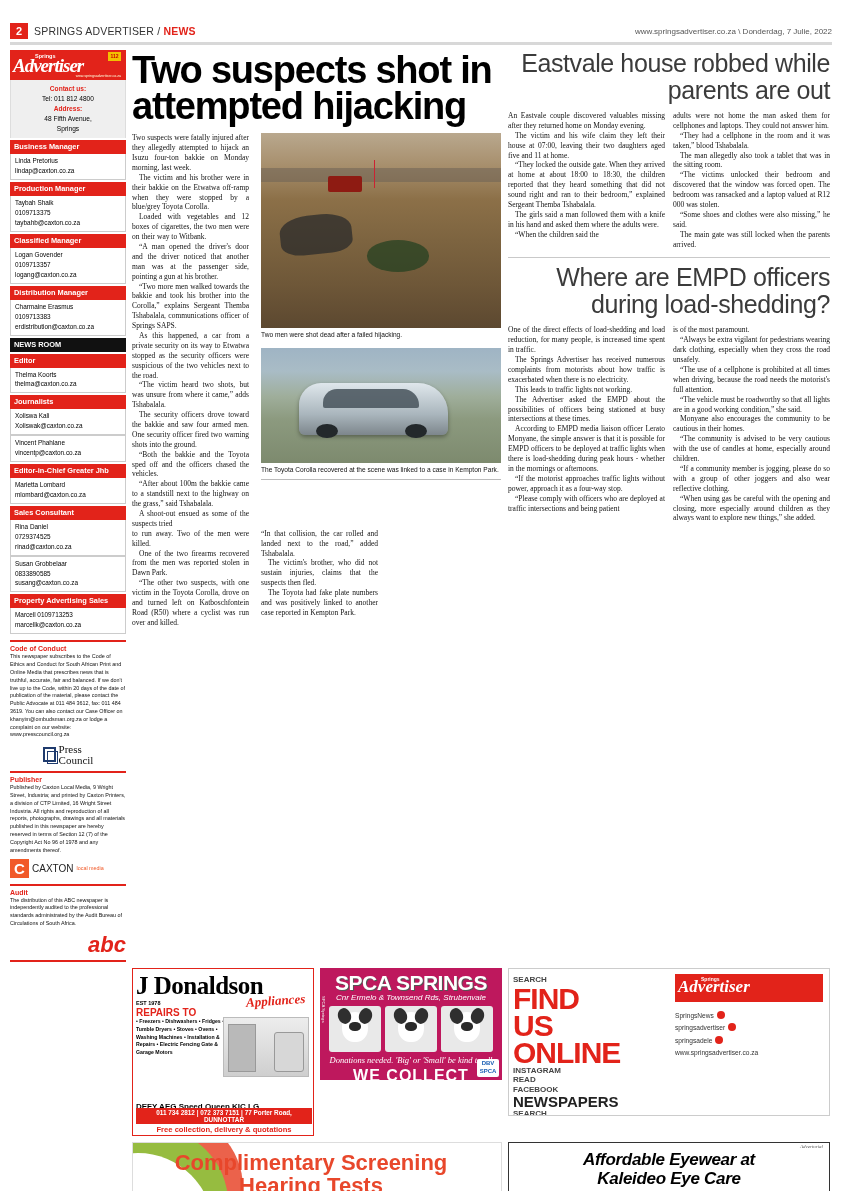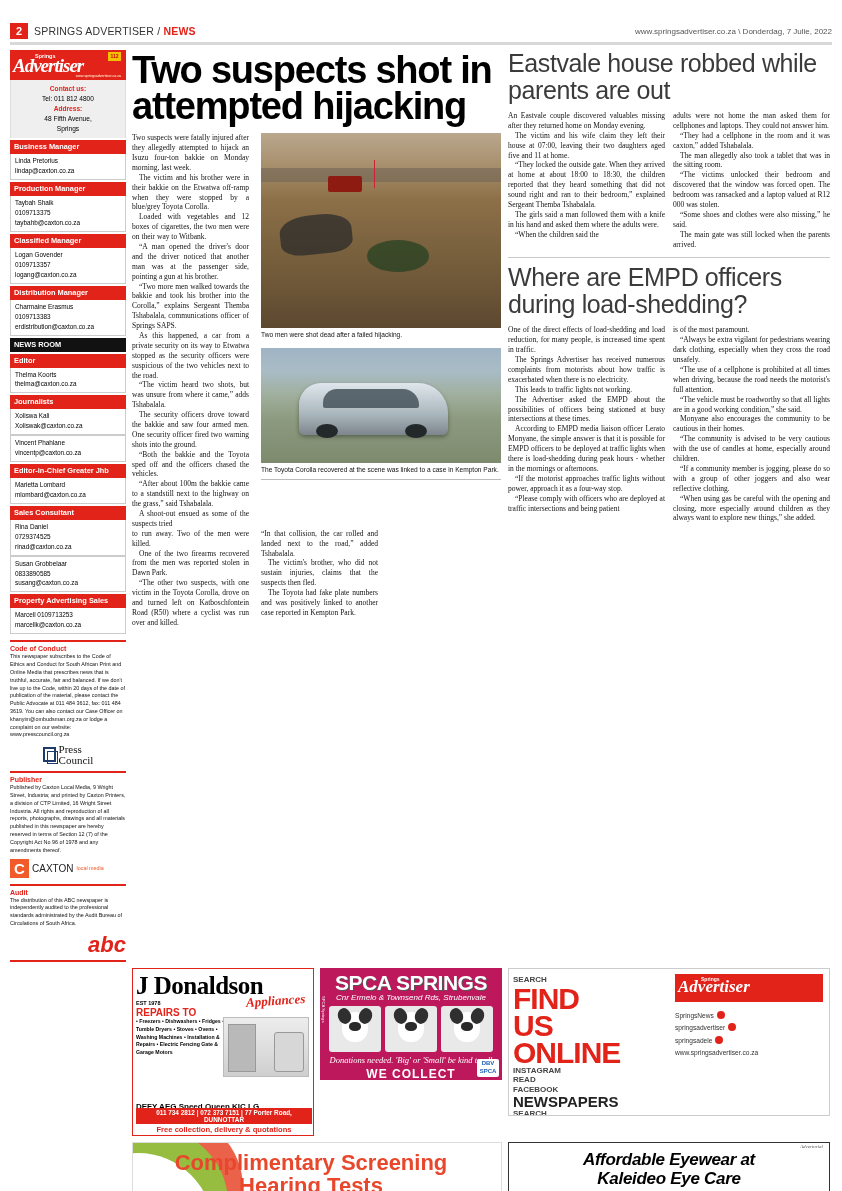--- a/index.html
+++ b/index.html
@@ -165,20 +165,21 @@
     font-family:"Liberation Sans", sans-serif; font-size:6.6px; line-height:1.35;
     padding:3px 0 4px; border-bottom:1px solid #bbb; margin-bottom:4px; color:#111;
   }
   .caption.top { border-bottom:none; border-top:none; padding-top:3px; }
 
   
   .headline-lt {
     font-family:"Liberation Sans", sans-serif; font-weight:300;
     font-size:25px; line-height:1.08; color:#3b3b3b; letter-spacing:-.4px;
     margin:0 0 7px;
+    text-align:right;
   }
   .two-col { display:flex; gap:8px; }
   .two-col .c { width:157px; flex:none; }
   .rule-light { height:1px; background:#c9c9c9; margin:8px 0 6px; }
   .ad-donaldson {
     width:182px; height:168px; border:1.5px solid #e2231a; background:#fff;
     position:relative; overflow:hidden; padding:3px;
   }
   .jd-title {
     font-family:"Liberation Serif", serif; font-size:25px; font-weight:bold;
@@ -232,21 +233,21 @@
   .dog:before{ content:""; position:absolute; left:13px; top:6px; width:26px; height:30px; background:#fff; border-radius:50% 50% 45% 45%;}
   .dog:after{ content:""; position:absolute; left:20px; top:16px; width:12px; height:9px; background:#2a2a2a; border-radius:45%;}
   .dog .ear { position:absolute; top:2px; width:13px; height:16px; background:#2f2f2f; border-radius:50%;}
   .dog .ear.l{ left:9px; transform:rotate(-18deg);} .dog .ear.r{ right:9px; transform:rotate(18deg);}
   .spca-don {
     text-align:center; font-family:"Liberation Serif", serif; font-style:italic;
     font-size:8.5px; margin-top:3px;
   }
   .spca-collect {
     text-align:center; font-family:"Liberation Sans", sans-serif; font-weight:bold;
-    font-size:12px; letter-spacing:1px; margin-top:2px;
+    font-size:16px; letter-spacing:1px; margin-top:2px;
   }
   .spca-nums { text-align:center; font-family:"Liberation Sans", sans-serif; font-size:6.4px; line-height:1.4;}
   .spca-badge {
     position:absolute; right:3px; bottom:3px; width:22px; height:18px; background:#fff;
     color:#1a5fb4; font-family:"Liberation Sans", sans-serif; font-weight:bold;
     font-size:6px; text-align:center; line-height:1.4; border-radius:2px;
   }
   .spca-left-tag {
     position:absolute; left:1px; top:28px; font-size:4.2px; color:#eee;
     writing-mode:vertical-rl; font-family:"Liberation Sans", sans-serif;
@@ -512,21 +513,21 @@
               <p class="first">An Eastvale couple discovered valuables missing after they returned home on Monday evening.</p>
               <p>The victim and his wife claim they left their house at 07:00, leaving their two daughters aged five and 11 at home.</p>
               <p>“They locked the outside gate. When they arrived at home at about 18:00 to 18:30, the children reported that they heard something that did not sound right and ran to their bedroom,” explained Sergeant Themba Tshabalala.</p>
               <p>The girls said a man followed them with a knife in his hand and asked them where the adults were.</p>
               <p>“When the children said the</p>
             </div>
           </div>
         <div class="c">
             <div class="body-txt" id="east-c2">
               <p class="first">adults were not home the man asked them for cellphones and laptops. They could not answer him.</p>
-              <p>“They had a cellphone in the room and it was caxton,” added Tshabalala.</p>
+              <p>“They had a cellphone in the room and it was taken,” blood Tshabalala.</p>
               <p>The man allegedly also took a tablet that was in the sitting room.</p>
               <p>“The victims unlocked their bedroom and discovered that the window was forced open. The bedroom was ransacked and a laptop valued at R12 000 was stolen.</p>
               <p>“Some shoes and clothes were also missing,” he said.</p>
               <p>The main gate was still locked when the parents arrived.</p>
             </div>
           </div>
       </div>
 
       <div class="rule-light"></div>
 

